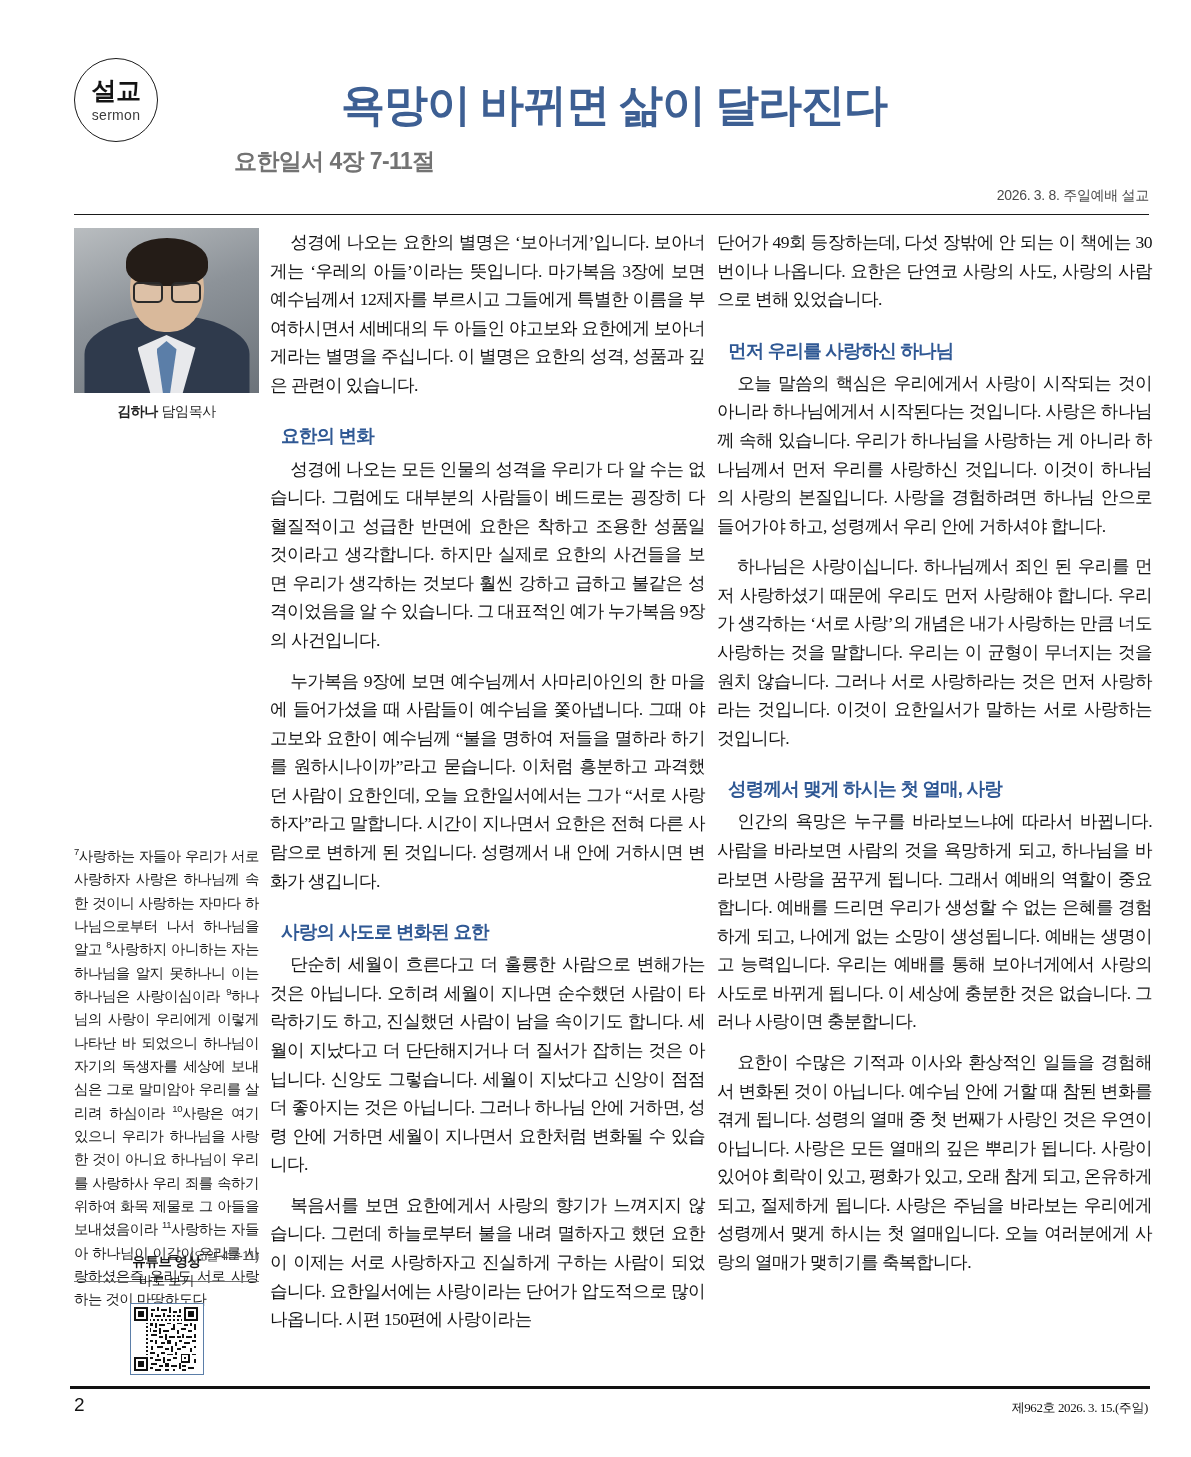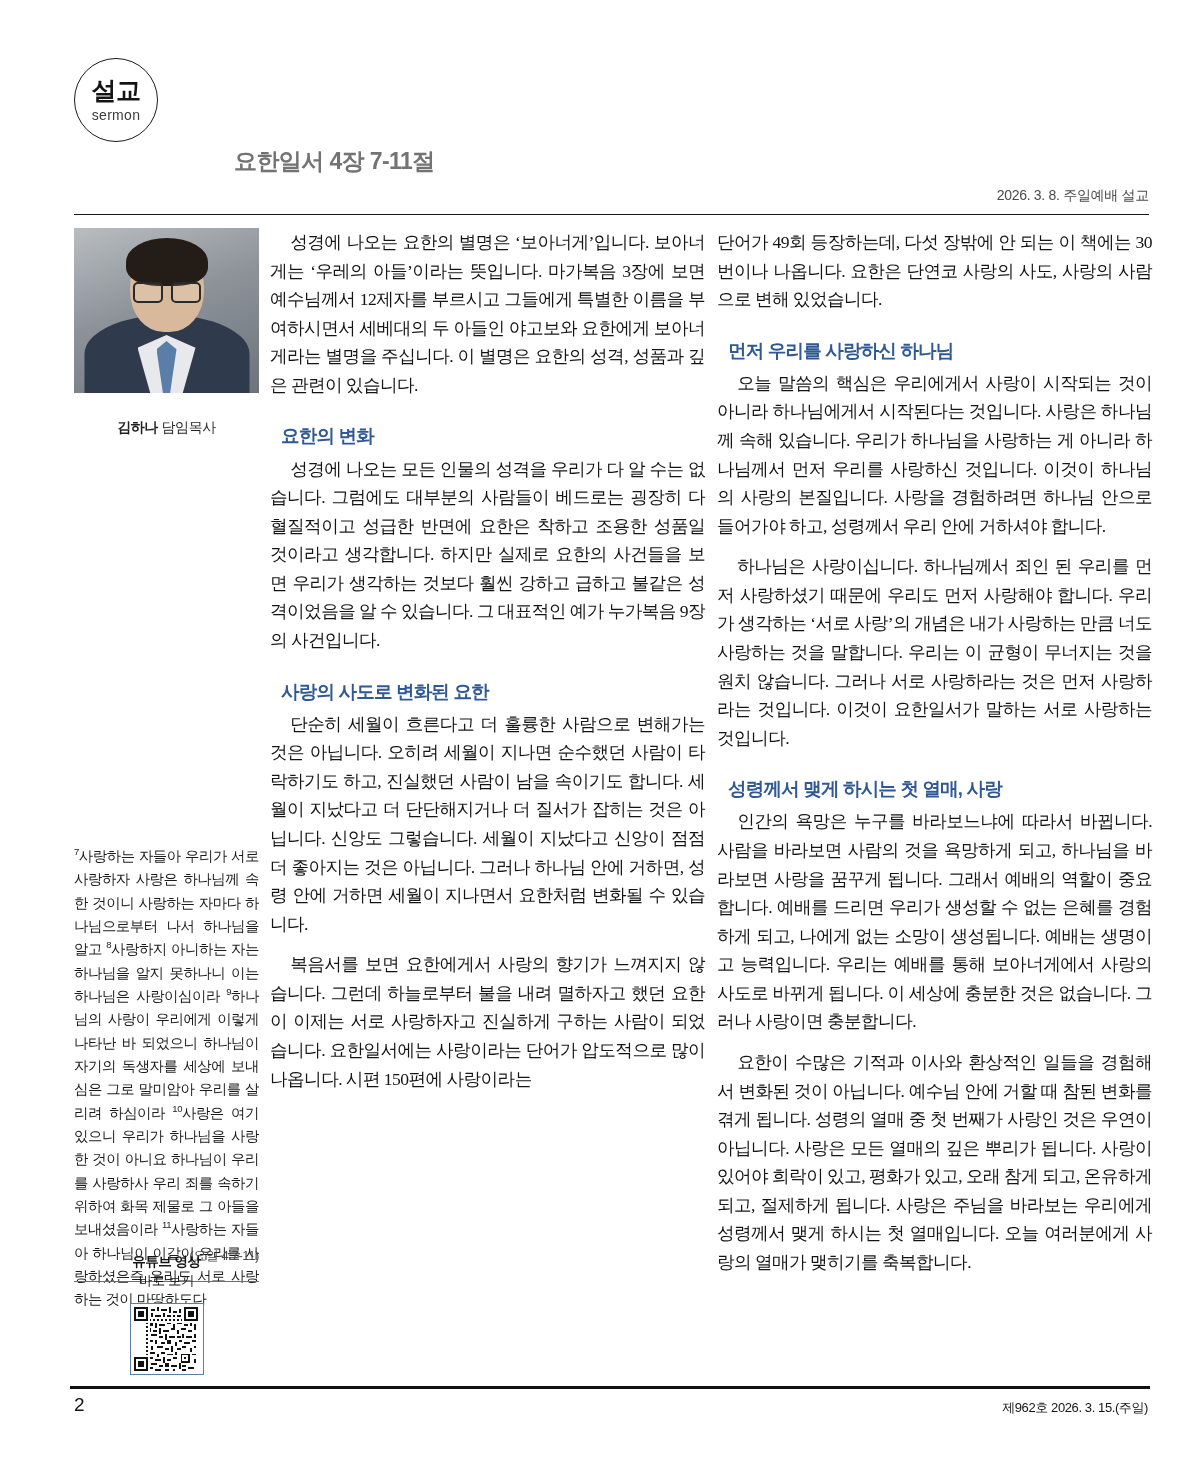--- a/index.html
+++ b/index.html
@@ -188,21 +188,21 @@
     position: absolute;
     left: 50%;
     bottom: 0;
     transform: translateX(-50%);
     width: 20px;
     height: 52px;
     background: #5b7ea8;
     clip-path: polygon(50% 0, 100% 16%, 68% 100%, 32% 100%, 0 16%);
   }
   .portrait-caption {
-    margin-top: 26px;
+    margin-top: 10px;
     text-align: center;
     font-family: "Liberation Sans", "DejaVu Sans", sans-serif;
     font-size: 14px;
     letter-spacing: -0.4px;
     color: #1f1f1f;
   }
   .portrait-caption .name { font-weight: 700; }
 
   .scripture {
     position: absolute;
@@ -319,38 +319,39 @@
     top: 1394px;
     font-family: "Liberation Sans", "DejaVu Sans", sans-serif;
     font-size: 19px;
     font-weight: 400;
     color: #141414;
   }
   .folio-right {
     position: absolute;
     right: 57px;
     top: 1399px;
-    font-family: Liberation Sans, sans-serif;
+    font-family: Liberation Serif, serif;
     font-size: 13px;
     letter-spacing: -0.4px;
     color: #141414;
   }
 </style>
 </head>
 <body>
 
 <div class="page">
 
   <div class="masthead">
 
     <div class="logo-badge">
       <span class="ko">설교</span>
       <span class="en">sermon</span>
     </div>
 
+    <div class="headline">욕망이 바뀌면 삶이 달라진다</div>
     <div class="subhead">요한일서 4장 7-11절</div>
     <div class="dateline">2026. 3. 8. 주일예배 설교</div>
   </div>
 
   <div class="rule-top"></div>
 
   <div class="sidebar">
     <div class="portrait">
       <div class="bg-wall"></div>
       <div class="body-suit"></div>
@@ -504,20 +505,21 @@
             <rect x="25" y="32" width="2" height="1"></rect>
         </g>
       </svg>
     </div>
   </div>
 
   <div class="col col-1">
     <p>성경에 나오는 요한의 별명은 ‘보아너게’입니다. 보아너게는 ‘우레의 아들’이라는 뜻입니다. 마가복음 3장에 보면 예수님께서 12제자를 부르시고 그들에게 특별한 이름을 부여하시면서 세베대의 두 아들인 야고보와 요한에게 보아너게라는 별명을 주십니다. 이 별명은 요한의 성격, 성품과 깊은 관련이 있습니다.</p>
     <div class="sec-head">요한의 변화</div>
     <p>성경에 나오는 모든 인물의 성격을 우리가 다 알 수는 없습니다. 그럼에도 대부분의 사람들이 베드로는 굉장히 다혈질적이고 성급한 반면에 요한은 착하고 조용한 성품일 것이라고 생각합니다. 하지만 실제로 요한의 사건들을 보면 우리가 생각하는 것보다 훨씬 강하고 급하고 불같은 성격이었음을 알 수 있습니다. 그 대표적인 예가 누가복음 9장의 사건입니다.</p>
+    <p>누가복음 9장에 보면 예수님께서 사마리아인의 한 마을에 들어가셨을 때 사람들이 예수님을 쫓아냅니다. 그때 야고보와 요한이 예수님께 “불을 명하여 저들을 멸하라 하기를 원하시나이까”라고 묻습니다. 이처럼 흥분하고 과격했던 사람이 요한인데, 오늘 요한일서에서는 그가 “서로 사랑하자”라고 말합니다. 시간이 지나면서 요한은 전혀 다른 사람으로 변하게 된 것입니다. 성령께서 내 안에 거하시면 변화가 생깁니다.</p>
     <div class="sec-head">사랑의 사도로 변화된 요한</div>
     <p>단순히 세월이 흐른다고 더 훌륭한 사람으로 변해가는 것은 아닙니다. 오히려 세월이 지나면 순수했던 사람이 타락하기도 하고, 진실했던 사람이 남을 속이기도 합니다. 세월이 지났다고 더 단단해지거나 더 질서가 잡히는 것은 아닙니다. 신앙도 그렇습니다. 세월이 지났다고 신앙이 점점 더 좋아지는 것은 아닙니다. 그러나 하나님 안에 거하면, 성령 안에 거하면 세월이 지나면서 요한처럼 변화될 수 있습니다.</p>
     <p>복음서를 보면 요한에게서 사랑의 향기가 느껴지지 않습니다. 그런데 하늘로부터 불을 내려 멸하자고 했던 요한이 이제는 서로 사랑하자고 진실하게 구하는 사람이 되었습니다. 요한일서에는 사랑이라는 단어가 압도적으로 많이 나옵니다. 시편 150편에 사랑이라는</p>
   </div>
 
   <div class="col col-2">
     <p style="text-indent:0">단어가 49회 등장하는데, 다섯 장밖에 안 되는 이 책에는 30번이나 나옵니다. 요한은 단연코 사랑의 사도, 사랑의 사람으로 변해 있었습니다.</p>
     <div class="sec-head">먼저 우리를 사랑하신 하나님</div>
     <p>오늘 말씀의 핵심은 우리에게서 사랑이 시작되는 것이 아니라 하나님에게서 시작된다는 것입니다. 사랑은 하나님께 속해 있습니다. 우리가 하나님을 사랑하는 게 아니라 하나님께서 먼저 우리를 사랑하신 것입니다. 이것이 하나님의 사랑의 본질입니다. 사랑을 경험하려면 하나님 안으로 들어가야 하고, 성령께서 우리 안에 거하셔야 합니다.</p>
     <p>하나님은 사랑이십니다. 하나님께서 죄인 된 우리를 먼저 사랑하셨기 때문에 우리도 먼저 사랑해야 합니다. 우리가 생각하는 ‘서로 사랑’의 개념은 내가 사랑하는 만큼 너도 사랑하는 것을 말합니다. 우리는 이 균형이 무너지는 것을 원치 않습니다. 그러나 서로 사랑하라는 것은 먼저 사랑하라는 것입니다. 이것이 요한일서가 말하는 서로 사랑하는 것입니다.</p>

